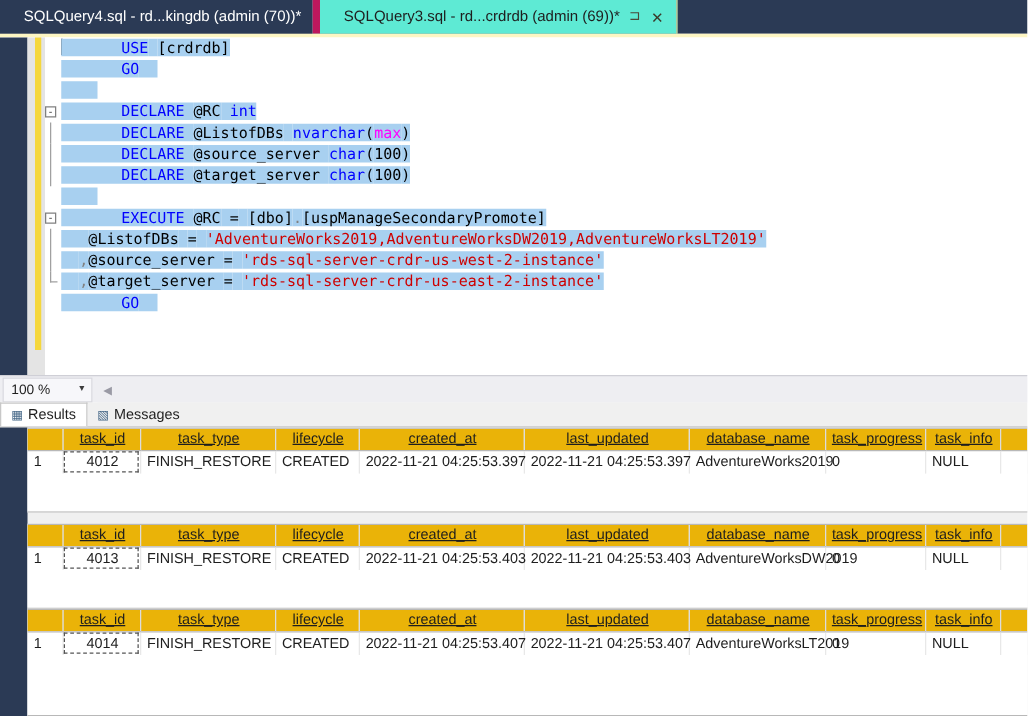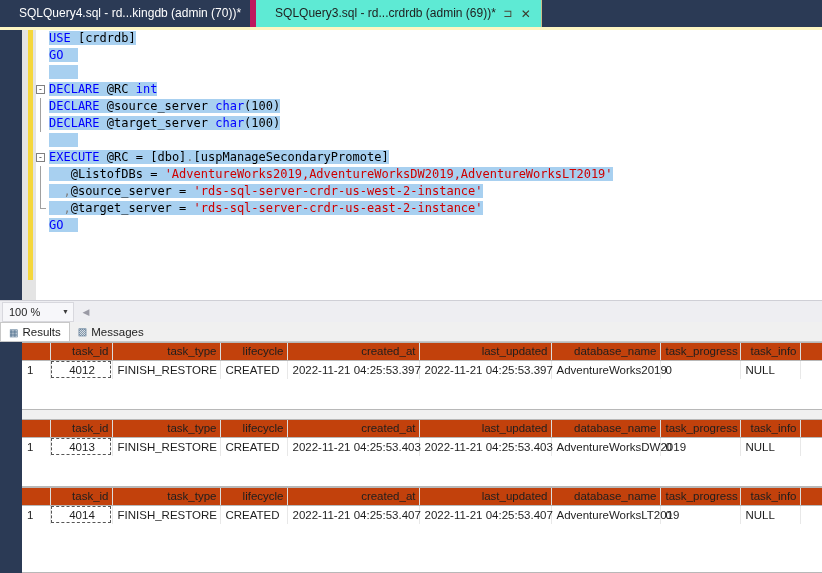--- a/index.html
+++ b/index.html
@@ -64,21 +64,21 @@
   .code-area {
     position: absolute; left: 36px; top: 0; width: 786px; height: 270px;
     font-family: "DejaVu Sans Mono", monospace;
     font-size: 12px;
   }
   .line {
     position: relative; height: 17px; line-height: 17px;
     white-space: pre; padding-left: 13px;
   }
   .sel { background: #a8d0f0; }
-  .kw  { color: #0000ff; }
+  .kw  { color: #0000ff; padding-left: 48px; }
   .type { color: #0000ff; }
   .str { color: #ce0000; }
   .num { color: #000000; }
   .pink { color: #ff00ff; }
   .plain { color: #000000; }
   .gray { color: #808080; }
 
   .fold {
     position: absolute; left: 0px; top: 4px;
     width: 9px; height: 9px;
@@ -143,23 +143,23 @@
     position: absolute; left: 0; top: 0; width: 22px; height: 231px;
     background: #2b3a55;
   }
   .grid {
     position: absolute; left: 22px; width: 800px;
     background: #ffffff; border: 1px solid #b8b8b8; border-left: none; border-right: none;
     overflow: hidden;
   }
   table.g { border-collapse: collapse; width: 800px; table-layout: fixed; font-size: 11.5px; }
   table.g th {
-    font-weight: normal; text-align: right; color: #1e1e1e;
-    background: #c2410c; border-bottom: 1px solid #b8b8b8; border-right: 1px solid #dcdcdc;
-    height: 17px; padding: 0 3px 0 5px; white-space: nowrap;
+    font-weight: normal; text-align: center; color: #1e1e1e;
+    background: #eab308; border-bottom: 1px solid #b8b8b8; border-right: 1px solid #dcdcdc;
+    height: 17px; padding: 0 3px 0 5px; white-space: nowrap; text-decoration: underline;
   }
   table.g td {
     color: #1e1e1e; background: #ffffff;
     border-right: 1px solid #e8e8e8;
     height: 19px; padding: 0 3px 0 5px; white-space: nowrap;
   }
   th.rowhdr, td.rowhdr {
     background: #ffffff; border-right: 1px solid #b8b8b8;
     text-align: left; padding-left: 6px; color: #1e1e1e;
   }
@@ -208,20 +208,21 @@
     <div class="code-area">
 
       <div class="line"><span class="caret"></span><span class="sel kw">USE</span><span class="sel plain"> </span><span class="sel plain">[crdrdb]</span></div>
 
       <div class="line"><span class="sel kw">GO</span><span class="sel">  </span></div>
 
       <div class="line"><span class="sel">    </span></div>
 
       <div class="line"><span class="fold">-</span><span class="sel kw">DECLARE</span><span class="sel plain"> </span><span class="sel plain">@RC</span><span class="sel plain"> </span><span class="sel type">int</span></div>
 
+      <div class="line"><span class="foldline"></span><span class="sel kw">DECLARE</span><span class="sel plain"> </span><span class="sel plain">@ListofDBs</span><span class="sel plain"> </span><span class="sel type">nvarchar</span><span class="sel plain">(</span><span class="sel pink">max</span><span class="sel plain">)</span></div>
 
       <div class="line"><span class="foldline"></span><span class="sel kw">DECLARE</span><span class="sel plain"> </span><span class="sel plain">@source_server</span><span class="sel plain"> </span><span class="sel type">char</span><span class="sel plain">(</span><span class="sel num">100</span><span class="sel plain">)</span></div>
 
       <div class="line"><span class="foldline"></span><span class="sel kw">DECLARE</span><span class="sel plain"> </span><span class="sel plain">@target_server</span><span class="sel plain"> </span><span class="sel type">char</span><span class="sel plain">(</span><span class="sel num">100</span><span class="sel plain">)</span></div>
 
       <div class="line"><span class="sel">    </span></div>
 
       <div class="line"><span class="fold">-</span><span class="sel kw">EXECUTE</span><span class="sel plain"> </span><span class="sel plain">@RC</span><span class="sel plain"> </span><span class="sel plain">=</span><span class="sel plain"> </span><span class="sel plain">[dbo]</span><span class="sel gray">.</span><span class="sel plain">[uspManageSecondaryPromote]</span></div>
 
       <div class="line"><span class="foldline"></span><span class="sel plain">   </span><span class="sel plain">@ListofDBs</span><span class="sel plain"> </span><span class="sel plain">=</span><span class="sel plain"> </span><span class="sel str">'AdventureWorks2019,AdventureWorksDW2019,AdventureWorksLT2019'</span></div>

